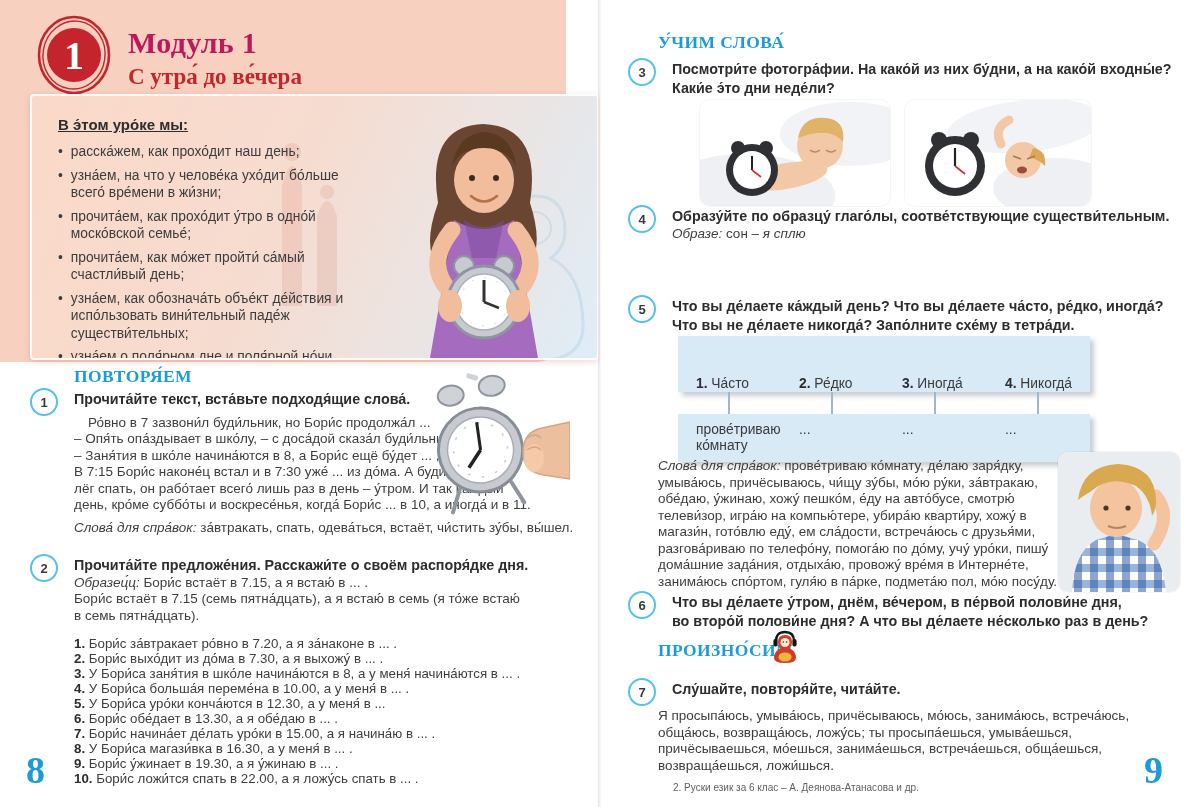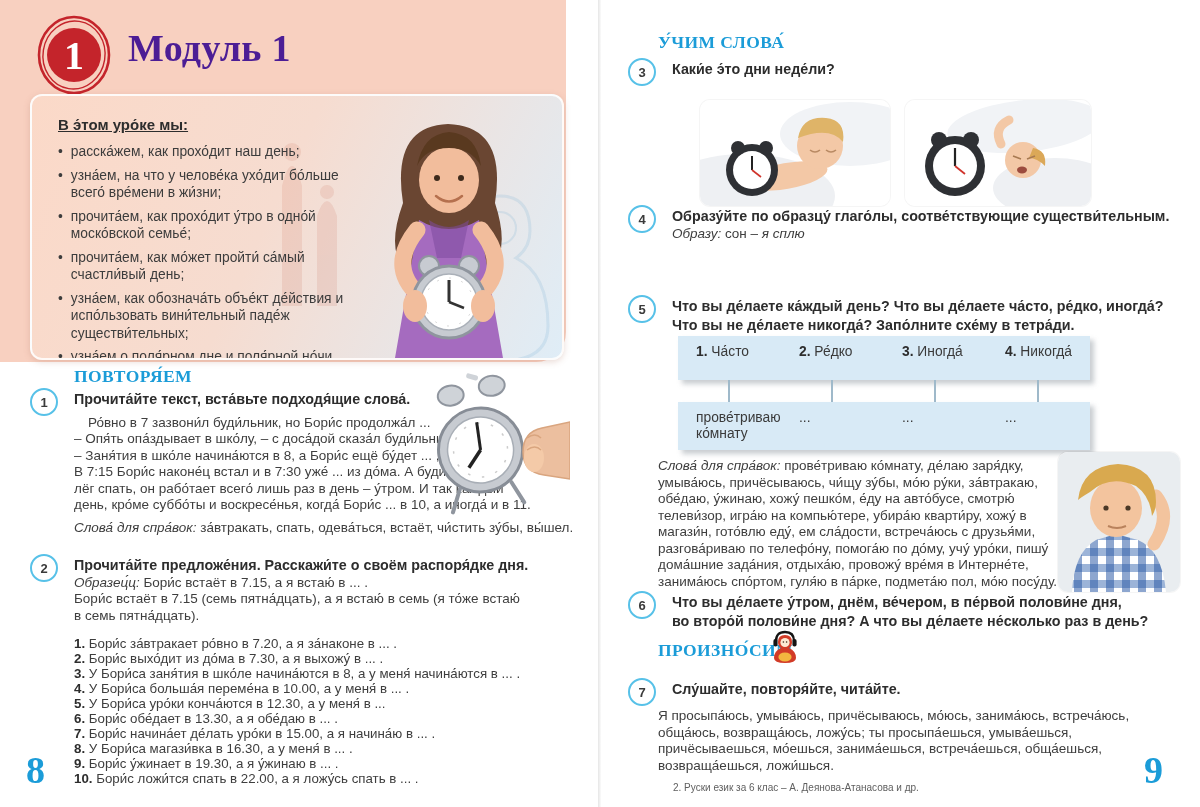--- a/index.html
+++ b/index.html
@@ -11,26 +11,26 @@
   .page-right{left:600px;}
   .spine{position:absolute;left:598px;top:0;width:3px;height:807px;
          background:linear-gradient(90deg,rgba(0,0,0,0.10),rgba(0,0,0,0.015));}
   .serif{font-family:"Liberation Serif","DejaVu Serif",serif;font-weight:bold;}
 
   
   .band{position:absolute;left:0;top:0;width:566px;height:362px;
         background:#f8d0c0;border-radius:0 0 30px 0;}
   .badge{position:absolute;left:36px;top:14px;width:76px;height:82px;}
   .badge-num{font-family:"Liberation Serif","DejaVu Serif",serif;font-weight:bold;}
-  .mtitle{position:absolute;left:128px;top:26px;font-size:38px;color:#4c1d95;letter-spacing:0.3px;}
+  .mtitle{position:absolute;left:128px;top:26px;font-size:30px;color:#be185d;letter-spacing:0.3px;}
   .msub{position:absolute;left:128px;top:64px;font-size:23px;color:#c4242b;}
-  .introbox{position:absolute;left:30px;top:94px;width:530px;height:262px;border-radius:12px;
+  .introbox{position:absolute;left:30px;top:94px;width:530px;height:262px;border-radius:4px;
             background:linear-gradient(115deg,#fbd9c8 0%,#f6dcd0 45%,#dfedf7 100%);
             border:2px solid rgba(255,255,255,0.85);overflow:hidden;
-            box-shadow:0 2px 6px rgba(170,110,90,0.25);}
+            box-shadow:0 2px 6px rgba(170,110,90,0.25);padding-left:35px;}
   .introtext{position:absolute;left:26px;top:20px;width:292px;}
   .introhead{font-weight:bold;font-size:15px;color:#2d2d2d;text-decoration:underline;margin-bottom:10px;}
   .ibullet{display:flex;gap:8px;font-size:13.8px;line-height:17.5px;margin-bottom:6px;color:#3c3c3c;}
   .dot{flex:none;line-height:17.5px;}
   .girl{position:absolute;right:4px;bottom:0;width:225px;height:250px;}
   .ornament{position:absolute;pointer-events:none;}
 
   
   .sech{position:absolute;font-size:17.5px;color:#1b9cd8;letter-spacing:0.4px;}
   .ex{position:absolute;display:flex;gap:16px;}
@@ -49,21 +49,21 @@
   .pgno{position:absolute;font-size:38px;color:#1b9cd8;}
   .photo{position:absolute;border-radius:10px;overflow:hidden;background:#fff;
          box-shadow:0 0 0 1px rgba(0,0,0,0.04);}
   .photo svg{display:block;width:100%;height:100%;}
   .clockfist{position:absolute;left:420px;top:366px;width:150px;height:158px;}
 
   
   .schema{position:absolute;left:78px;top:336px;width:412px;}
   .sch-top,.sch-bot{background:#d8eaf6;box-shadow:4px 4px 5px rgba(120,130,140,0.40);
                     display:flex;}
-  .sch-top{height:44px;}
+  .sch-top{height:56px;align-items:flex-end;}
   .sch-bot{height:48px;}
   .sch-cell{width:103px;padding:8px 0 0 18px;font-size:13.8px;color:#3a3a3a;box-sizing:border-box;line-height:16px;}
   .sch-cell b{color:#2d2d2d;}
   .sch-links{position:relative;height:22px;}
   .vl{position:absolute;top:0;width:2px;height:22px;background:#9fb9ca;}
 
   .pron-icon{position:absolute;width:26px;height:34px;}
   .footer{position:absolute;font-size:10px;color:#5f5f5f;}
 </style>
 </head>
@@ -76,20 +76,21 @@
     <div class="band">
 
       <svg class="badge" viewBox="0 0 76 82">
         <ellipse cx="38" cy="41" rx="35" ry="38" fill="none" stroke="#c4242b" stroke-width="2.6"></ellipse>
         <ellipse cx="38" cy="41" rx="31" ry="34" fill="none" stroke="#c4242b" stroke-width="1.4" transform="rotate(9 38 41)"></ellipse>
         <circle cx="38" cy="41" r="27" fill="#c4242b"></circle>
         <text x="38" y="55" text-anchor="middle" font-size="40" fill="#ffffff" class="badge-num">1</text>
       </svg>
 
       <div class="mtitle serif">Модуль 1</div>
+      <div class="msub serif">С утра́ до ве́чера</div>
 
       <div class="introbox">
 
         <svg class="ornament" style="left:230px;top:10px;width:90px;height:200px;opacity:0.12" viewBox="0 0 90 200">
           <path d="M20,200 L20,80 Q30,40 40,80 L40,200 Z" fill="#c0543c"></path>
           <circle cx="30" cy="46" r="9" fill="#c0543c"></circle>
           <path d="M55,200 L55,110 Q65,80 75,110 L75,200 Z" fill="#c0543c"></path>
           <circle cx="65" cy="86" r="7" fill="#c0543c"></circle>
         </svg>
         <svg class="ornament" style="right:2px;bottom:-8px;width:120px;height:180px;opacity:0.18" viewBox="0 0 120 180">
@@ -216,20 +217,21 @@
     <div class="pgno serif" style="left:26px;top:748px">8</div>
   </div>
 
   <div class="page page-right">
 
     <div class="sech serif" style="left:58px;top:32px">У́ЧИМ СЛОВА́</div>
 
     <div class="ex" style="left:28px;top:60px;width:548px">
       <div class="num">3</div>
       <div class="exb">
+        <div class="instr">Посмотри́те фотогра́фии. На како́й из них бу́дни, а на како́й входны́е?</div>
         <div class="instr">Каки́е э́то дни неде́ли?</div>
       </div>
     </div>
 
     <div class="photo" style="left:100px;top:100px;width:190px;height:106px">
       <svg viewBox="0 0 190 106">
         <rect width="190" height="106" fill="#ffffff"></rect>
         <ellipse cx="150" cy="34" rx="70" ry="32" fill="#f1f3f6"></ellipse>
         <ellipse cx="45" cy="96" rx="90" ry="42" fill="#eef0f3"></ellipse>
         <ellipse cx="86" cy="76" rx="42" ry="13" fill="#f3c8a6" transform="rotate(-10 86 76)"></ellipse>
@@ -261,21 +263,21 @@
         <line x1="50" y1="66" x2="50" y2="48" stroke="#222" stroke-width="2.2"></line>
         <line x1="50" y1="66" x2="60" y2="74" stroke="#d0342c" stroke-width="1.8"></line>
       </svg>
     </div>
 
     <div class="ex" style="left:28px;top:207px;width:548px">
       <div class="num">4</div>
       <div class="exb">
         <div class="instr">Образу́йте по образцу́ глаго́лы, соотве́тствующие существи́тельным.</div>
         <div class="ln">
-          <i>Образу:</i>
+          <i>Образе:</i>
           <span>сон –</span>
           <i>я сплю</i>
         </div>
       </div>
     </div>
 
     <div class="ex" style="left:28px;top:297px;width:548px">
       <div class="num">5</div>
       <div class="exb">
         <div class="instr">Что вы де́лаете ка́ждый день? Что вы де́лаете ча́сто, ре́дко, иногда́?</div>

